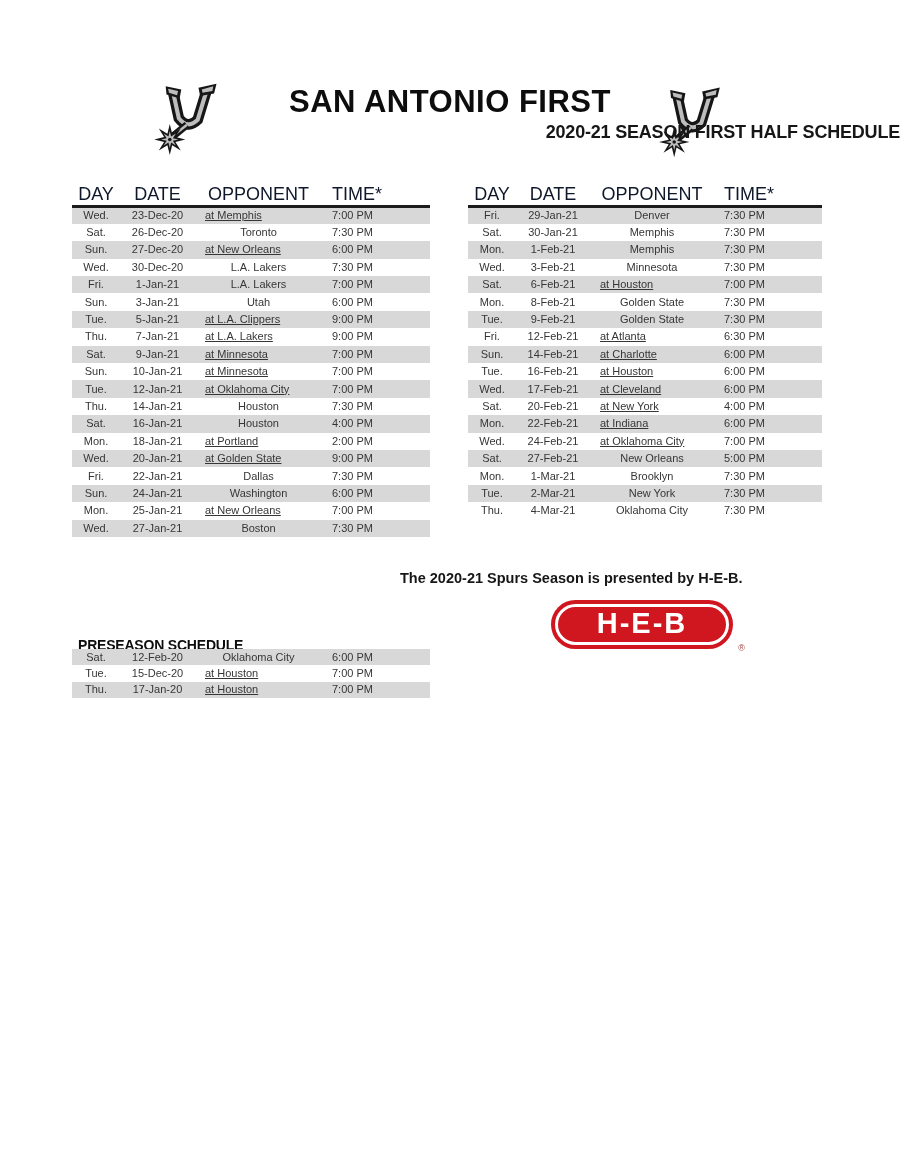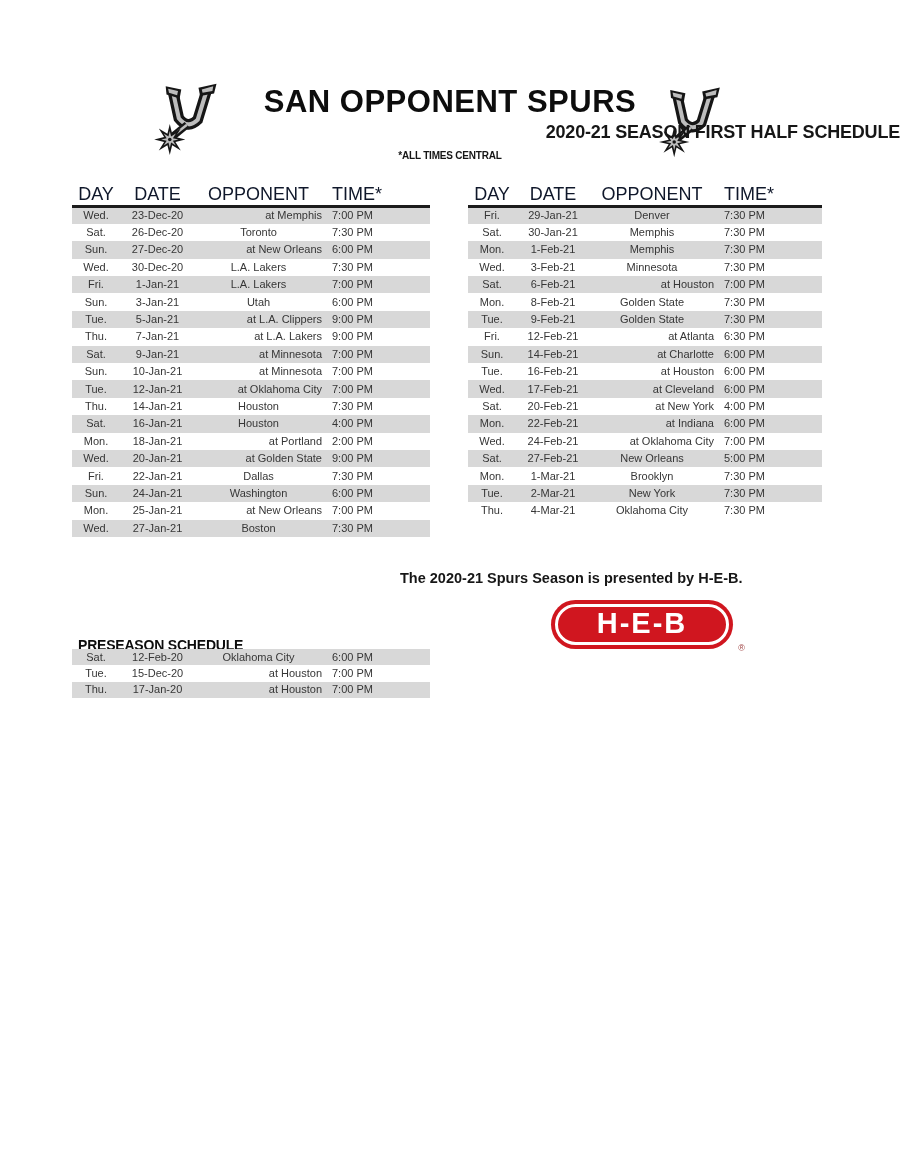--- a/index.html
+++ b/index.html
@@ -51,21 +51,21 @@
   table.sched th{
     font-size:18px;font-weight:400;color:#0f172a;
     height:16px;padding:0;text-align:center;vertical-align:middle;
     border-bottom:3px solid var(--rule-black);
   }
   table.sched th.h-time{text-align:left;padding-left:10px;}
   table.sched td{
     height:17.4px;padding:0;vertical-align:middle;text-align:center;
     line-height:1;
   }
-  table.sched td.t-opp.away{text-align:right;padding-left:10px;}
+  table.sched td.t-opp.away{text-align:left;padding-left:10px;text-decoration:underline;}
   table.sched td.t-time{text-align:left;padding-left:10px;}
   table.sched tr.shaded{background:var(--row-shade);}
   
   .pre-heading{
     position:absolute;left:78px;top:631px;
     font-size:14px;font-weight:700;color:#0d0d0d;letter-spacing:-0.2px;margin-top:6px;
   }
   .pre-wrap{position:absolute;left:72px;top:649px;width:358px;}
   .pre-wrap table.sched td{height:16.3px;}
   
@@ -120,23 +120,22 @@
       <polygon points="64,12 86,7 83,19 66,22" fill="#161616"></polygon>
       <polygon points="68,14 82,10 81,16 69,18" fill="#bdbdbd"></polygon>
       <path d="M50,57 L33,71" stroke="#161616" stroke-width="9"></path>
       <path d="M50,57 L35,69" stroke="#bdbdbd" stroke-width="3"></path>
       <polygon points="48,75 35.9,72.1 42.4,61.6 31.9,68.1 29,56 26.1,68.1 15.6,61.6 22.1,72.1 10,75 22.1,77.9 15.6,88.4 26.1,81.9 29,94 31.9,81.9 42.4,88.4 35.9,77.9" fill="#161616"></polygon>
       <polygon points="39.5,75 32.8,73.4 36.4,67.6 30.6,71.2 29,64.5 27.4,71.2 21.6,67.6 25.2,73.4 18.5,75 25.2,76.6 21.6,82.4 27.4,78.8 29,85.5 30.6,78.8 36.4,82.4 32.8,76.6" fill="#bdbdbd"></polygon>
       <circle cx="29" cy="75" r="2.2" fill="#161616"></circle>
     </svg>
   </div>
 
-  <div class="title">SAN OPPONENT SPURS</div>
+  <div class="title">SAN ANTONIO FIRST</div>
   <div class="subtitle">2020-21 SEASON FIRST HALF SCHEDULE</div>
-  <div class="note">*ALL TIMES CENTRAL</div>
 
   <div class="sched-wrap wrap-left">
     <table class="sched">
       <colgroup>
           <col class="c-day">
           <col class="c-date">
           <col class="c-opp">
           <col class="c-time">
         </colgroup>
       <thead>

